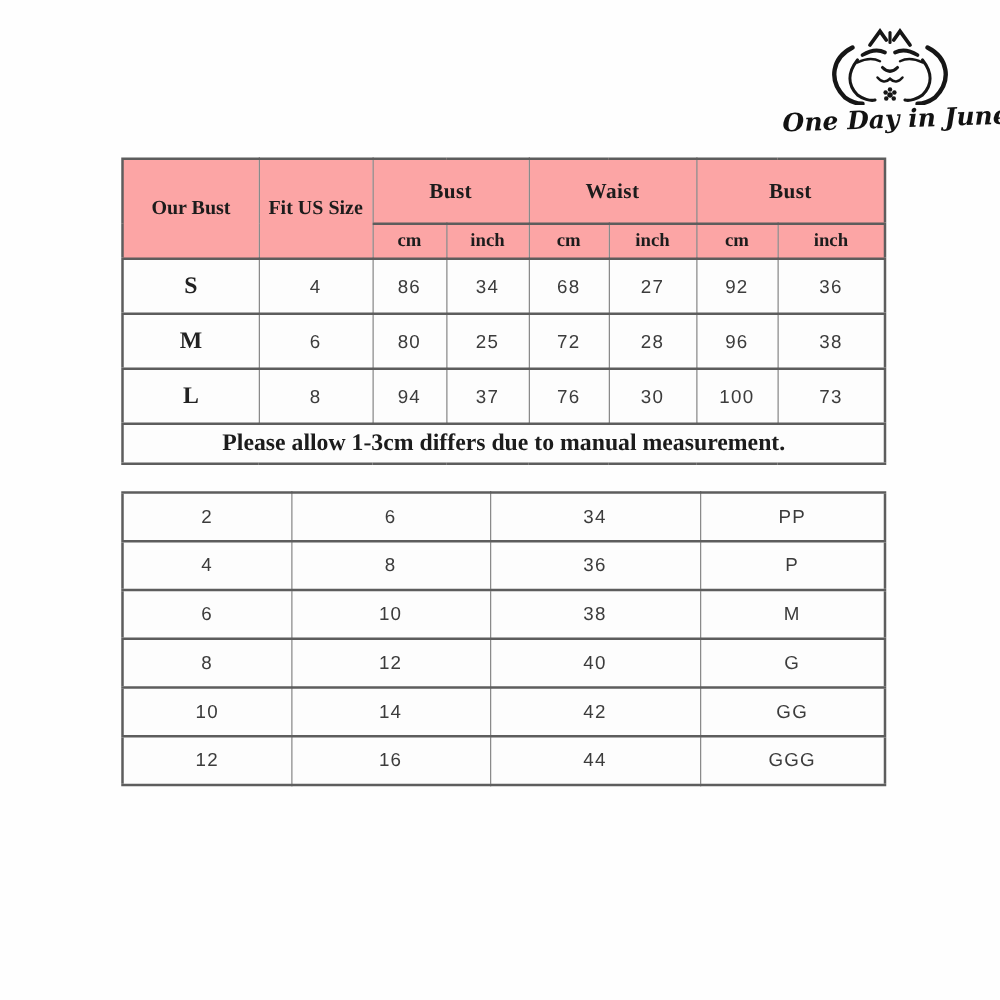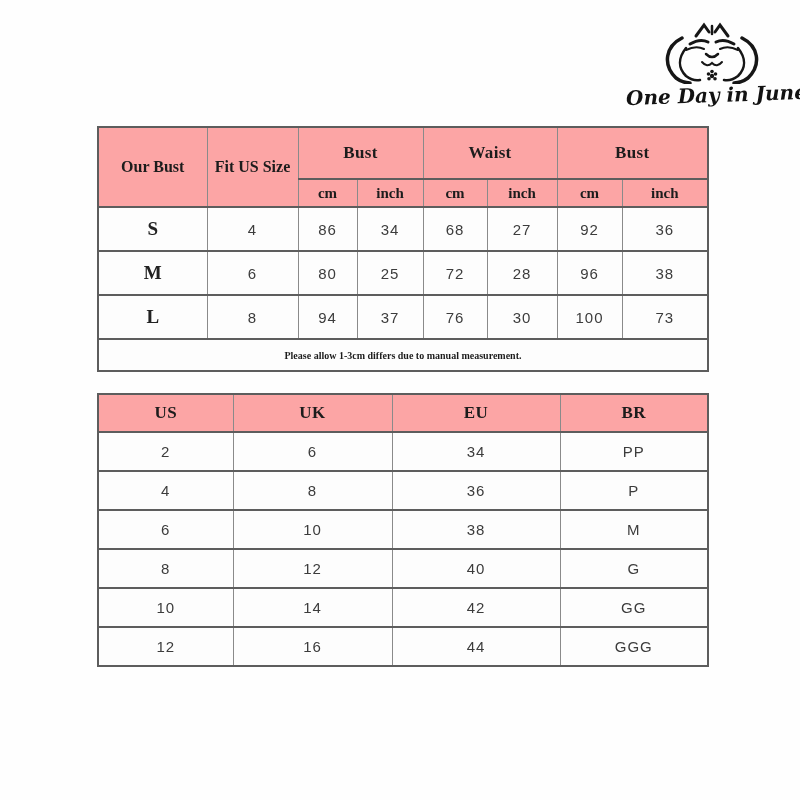--- a/index.html
+++ b/index.html
@@ -45,21 +45,21 @@
   .hd-main  { font-size:16px; line-height:1.15; }
   .hd-unit  { font-size:15px; }
   .hd-conv  { font-size:17px; letter-spacing:0.5px; }
 
   .sz  { font-size:19px; font-weight:bold; color:#222; }
   .num {
     font-family:"Liberation Sans", sans-serif;
     font-size:15px; font-weight:400; color:#3c3c3c;
     letter-spacing:1px;
   }
-  .note-cell { font-size:10px; font-weight:bold; background:#fdfdfd; color:#1c1c1c; }
+  .note-cell { font-size:19px; font-weight:bold; background:#fdfdfd; color:#1c1c1c; }
 
   #size-table { top:126px; }
   #conv-table { top:393px; }
 
   .r-group { height:52px; }
   .r-sub   { height:28px; }
   .r-data  { height:44px; }
   .r-note  { height:32px; }
   .r-chead { height:38px; }
   .r-crow  { height:39px; }
@@ -164,26 +164,20 @@
   </table>
 
   <table class="grid" id="conv-table">
     <colgroup>
       <col style="width:135px">
         <col style="width:159px">
       <col style="width:168px">
         <col style="width:148px">
     </colgroup>
     <tbody>
-      <tr class="r-chead">
-        <th class="hd hd-conv">US</th>
-        <th class="hd hd-conv">UK</th>
-        <th class="hd hd-conv">EU</th>
-        <th class="hd hd-conv">BR</th>
-      </tr>
       <tr class="r-crow">
         <td class="num">2</td>
         <td class="num">6</td>
         <td class="num">34</td>
         <td class="num">PP</td>
       </tr>
       <tr class="r-crow">
         <td class="num">4</td>
         <td class="num">8</td>
         <td class="num">36</td>

